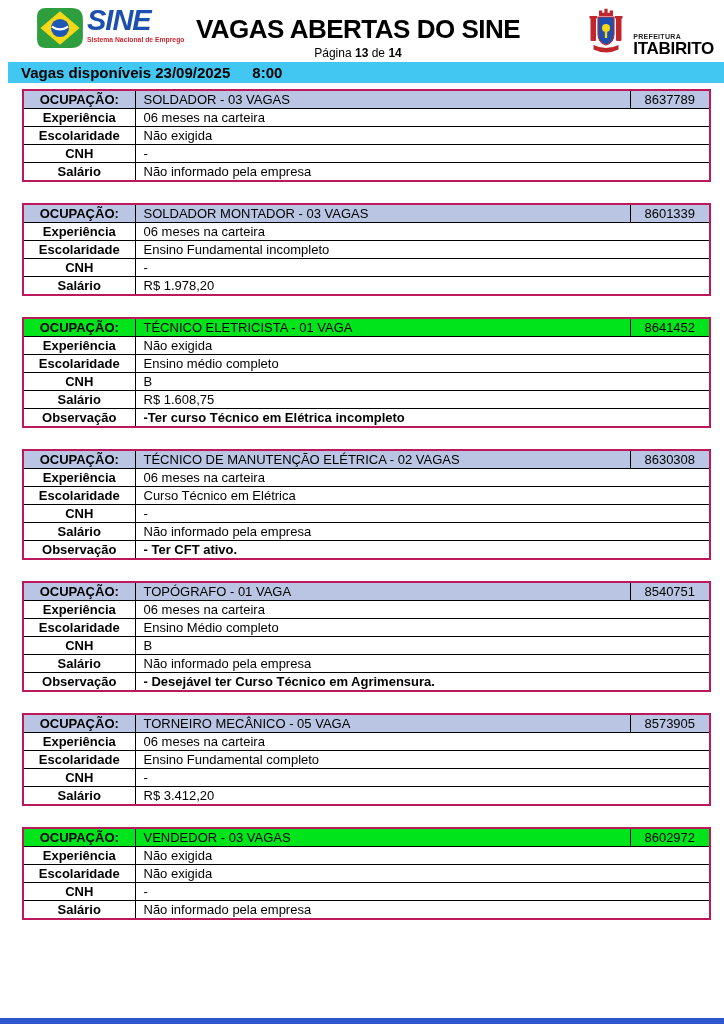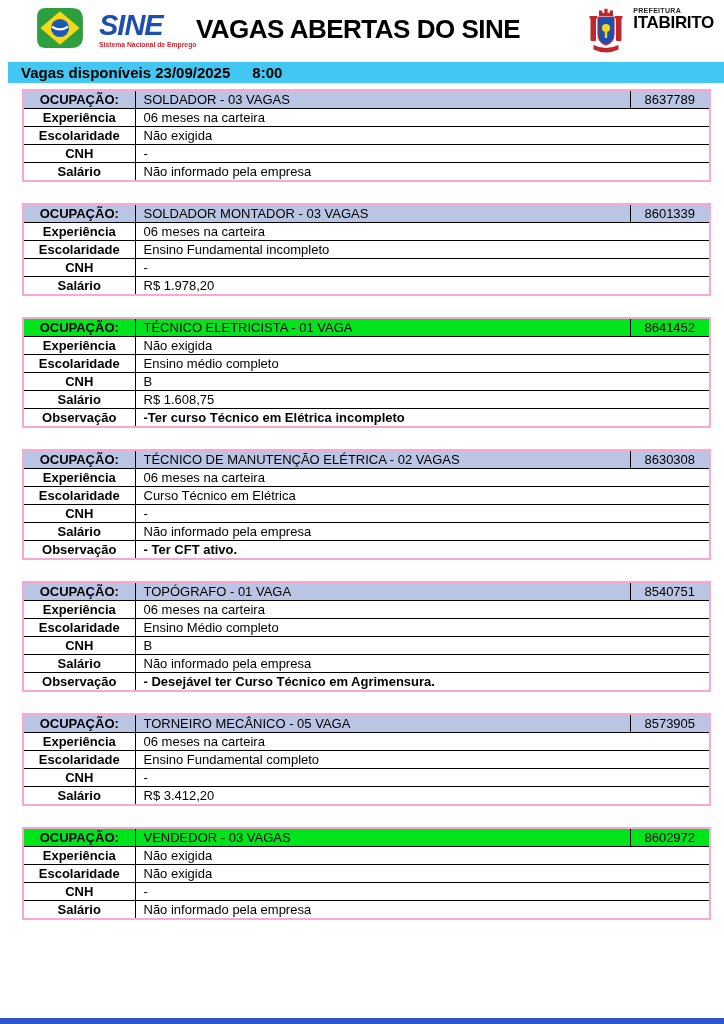--- a/index.html
+++ b/index.html
@@ -9,30 +9,30 @@
     background: #ffffff;
     font-family: "Liberation Sans", sans-serif;
     color: #000;
     position: relative;
     overflow: hidden;
   }
 
   
   .page-header { position: relative; height: 62px; }
 
-  .sine-logo { position: absolute; left: 36px; top: 7px; display: flex; align-items: center; gap: 15px; }
+  .sine-logo { position: absolute; left: 36px; top: 7px; display: flex; gap: 3px; }
   .sine-text { display: flex; flex-direction: column; }
   .sine-name { font-size: 29px; font-weight: bold; font-style: italic; line-height: 0.95; color: var(--sine-blue, #1d4fae); letter-spacing: -1px; }
   .sine-sub  { font-size: 6.8px; font-weight: bold; color: var(--sine-red, #d22730); margin-top: 1px; white-space: nowrap; }
 
   .title-block { position: absolute; left: 0; right: 8px; top: 16px; text-align: center; }
   .page-title { margin: 0; font-size: 26px; font-weight: bold; line-height: 1; letter-spacing: -0.5px; }
   .page-indicator { font-size: 12px; margin-top: 4px; }
 
-  .itabirito-logo { position: absolute; right: 10px; top: 7px; display: flex; align-items: flex-start; gap: 9px; }
+  .itabirito-logo { position: absolute; right: 10px; top: 7px; display: flex; align-items: flex-end; gap: 9px; }
   .pref-text { display: flex; flex-direction: column; }
   .pref-line1 { font-size: 7px; font-weight: bold; color: #222; letter-spacing: 0.3px; }
   .pref-line2 { font-size: 17px; font-weight: bold; letter-spacing: -0.3px; line-height: 1; }
 
   
   .banner {
     width: 100%; height: 21px; line-height: 21px;
     background: var(--banner-cyan, #41c7f1);
     font-size: 15px; font-weight: bold;
     padding-left: 13px;
@@ -40,21 +40,21 @@
     margin-left: 8px;
   }
   .banner-time { margin-left: 22px; }
 
   
   .content { padding: 6px 13px 0 22px; }
 
   table.job-table {
     width: 100%;
     border-collapse: collapse;
-    border: 2px solid #f9a8d4;
+    border: 2px solid #be185d;
     table-layout: fixed;
     margin-bottom: 21px;
     padding-left: 32px;
   }
   table.job-table td {
     border: 1px solid #000;
     font-size: 13px;
     line-height: 15px;
     height: 15px;
     padding: 1px 8px;
@@ -90,20 +90,26 @@
       </svg>
     </span>
     <span class="sine-text">
       <span class="sine-name">SINE</span>
       <span class="sine-sub">Sistema Nacional de Emprego</span>
     </span>
   </div>
 
   <div class="title-block">
     <h1 class="page-title">VAGAS ABERTAS DO SINE</h1>
+    <div class="page-indicator">
+      <span>Página</span>
+      <b>13</b>
+      <span>de</span>
+      <b>14</b>
+    </div>
   </div>
 
   <div class="itabirito-logo">
     <span>
       <svg width="36" height="46" viewBox="0 0 36 46">
         <path d="M11 9 V3.5 h3.2 v2.2 h2.2 v-4 h3.2 v4 h2.2 V3.5 H25 V9 Z" fill="#c0272d"></path>
         <rect x="2.5" y="10" width="5.5" height="24" rx="1" fill="#c0272d"></rect>
         <rect x="28" y="10" width="5.5" height="24" rx="1" fill="#c0272d"></rect>
         <rect x="1.5" y="9" width="7.5" height="2.5" fill="#c0272d"></rect>
         <rect x="27" y="9" width="7.5" height="2.5" fill="#c0272d"></rect>

